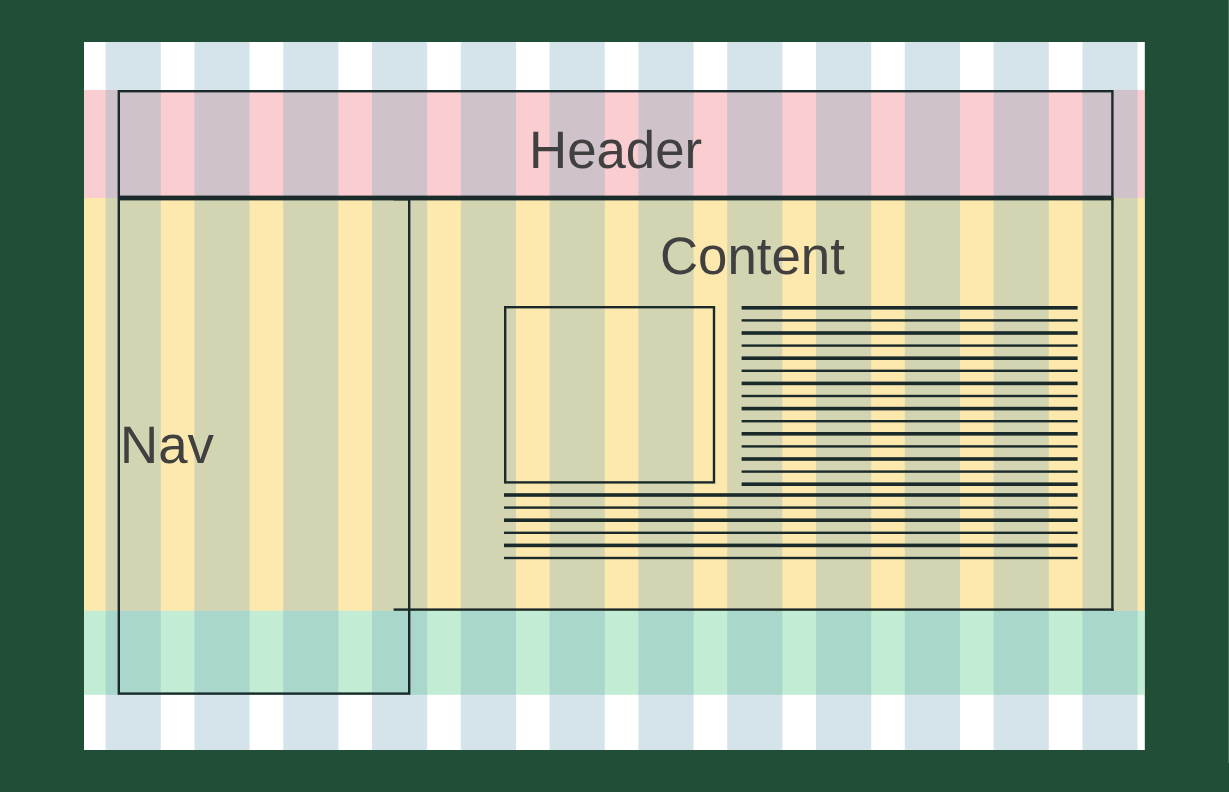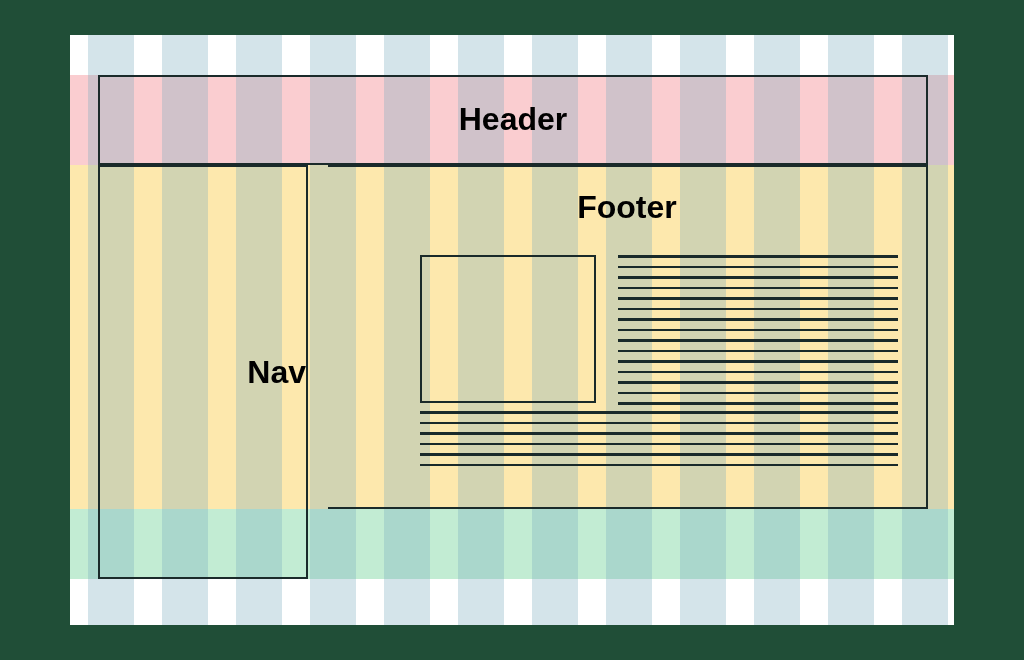--- a/index.html
+++ b/index.html
@@ -42,27 +42,27 @@
     .band-red    { top: 40px;  height: 90px;  background: rgba(240, 100, 110, 0.32); }
     .band-yellow { top: 130px; height: 344px; background: rgba(250, 200,  60, 0.42); }
     .band-green  { top: 474px; height: 70px;  background: rgba(110, 210, 150, 0.42); }
     
     .wire {
       position: absolute;
       border: 2.5px solid #1a2a2a;
       z-index: 20;
     }
     .header-box { top: 40px;  left: 28px;  width: 830px; height: 90px;  text-align: center; }
-    .nav-box    { top: 130px; left: 28px;  width: 210px; height: 414px; display: flex; align-items: center; justify-content: flex-end; }
+    .nav-box    { top: 130px; left: 28px;  width: 244px; height: 414px; display: flex; align-items: center; justify-content: flex-start; }
     .content-box{ top: 130px; left: 258px; width: 600px; height: 344px; border-left: none; }
     .footer-box { top: 474px; left: 258px; width: 600px; height: 70px;  border-left: none; text-align: center; }
     .label {
-      font-size: 32px;
-      color: #000000;
-      font-weight: 700;
+      font-size: 44px;
+      color: #404040;
+      font-weight: 400;
       display: inline-block;
     }
     .header-box .label { margin-top: 24px; }
     .content-box .label { display: block; text-align: center; margin-top: 22px; }
     .footer-box .label { margin-top: 14px; }
     
     .image-box {
       position: absolute;
       top: 88px; left: 92px;
       width: 176px; height: 148px;
@@ -108,21 +108,21 @@
 
   <div class="wire header-box">
     <span class="label">Header</span>
   </div>
 
   <div class="wire nav-box">
     <span class="label">Nav</span>
   </div>
 
   <div class="wire content-box">
-    <span class="label">Footer</span>
+    <span class="label">Content</span>
     <div class="image-box"></div>
     <div class="lines-upper" id="lines-upper">
         <div class="line"></div>
         <div class="line"></div>
         <div class="line"></div>
         <div class="line"></div>
         <div class="line"></div>
         <div class="line"></div>
         <div class="line"></div>
         <div class="line"></div>

